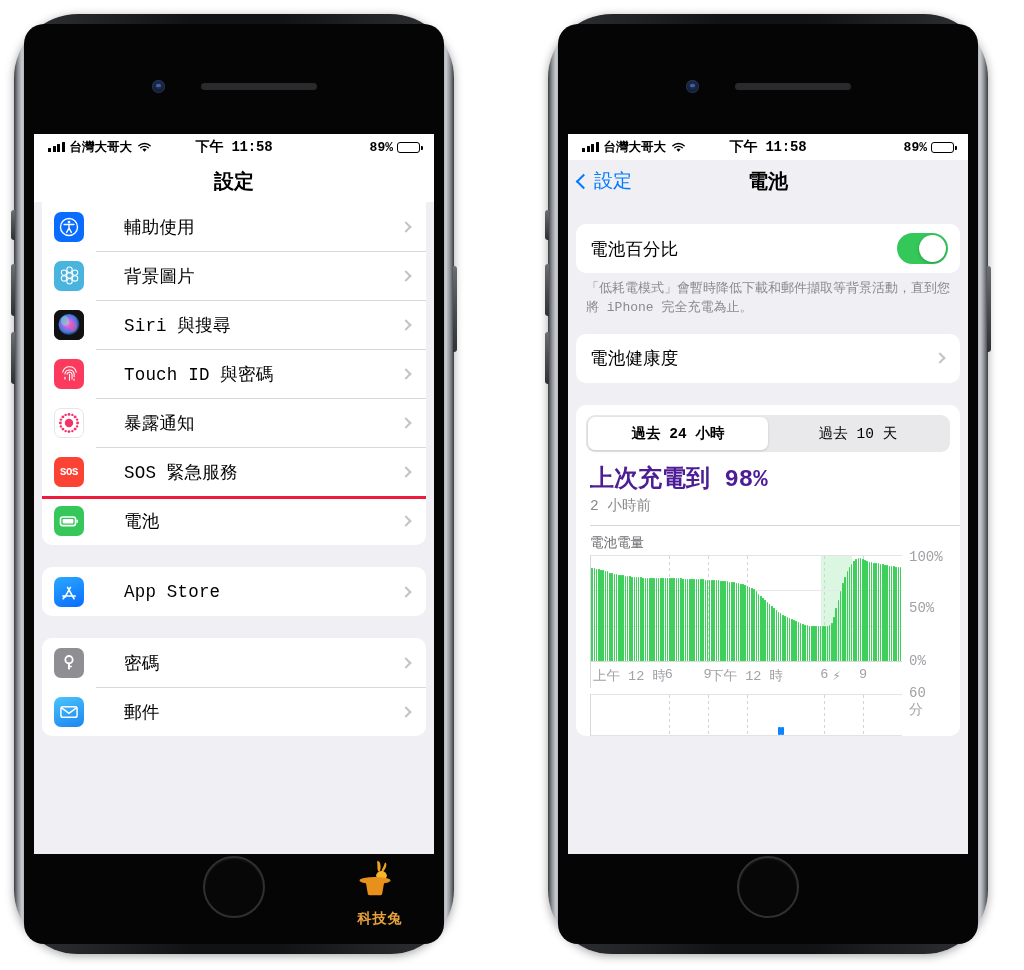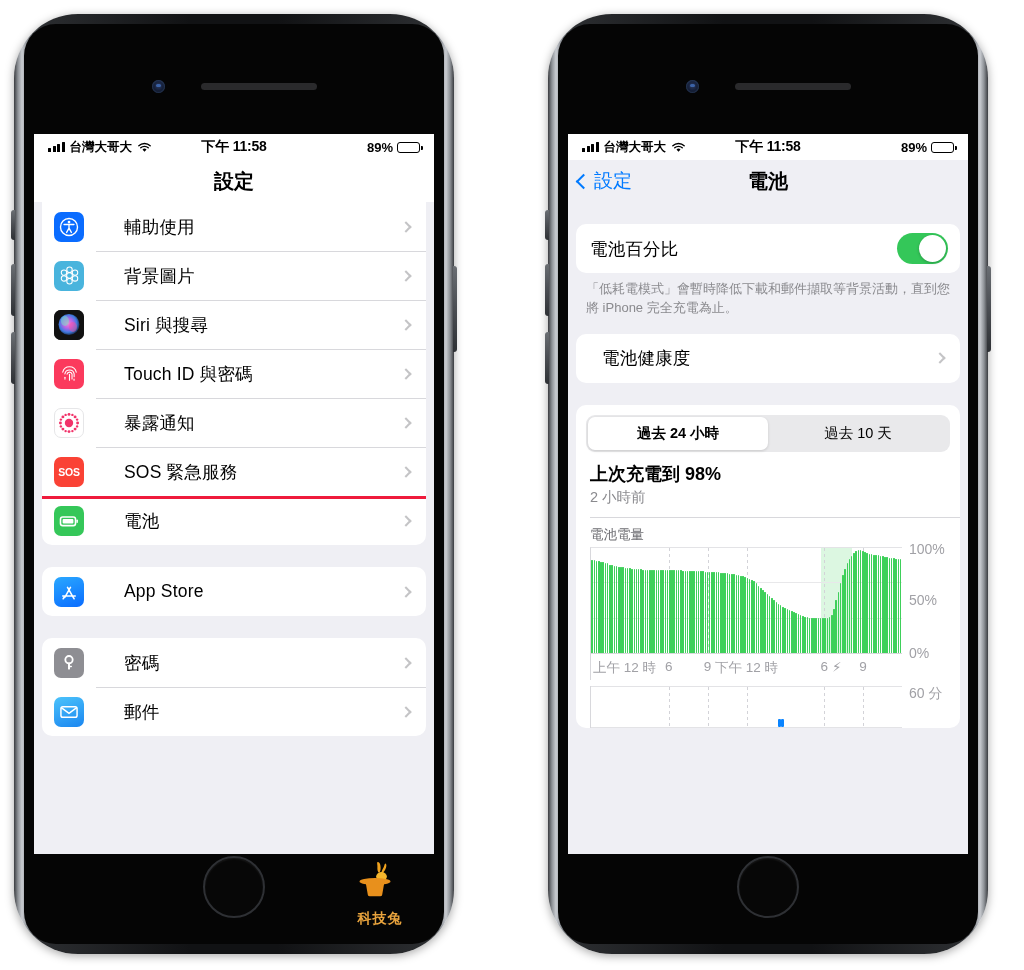--- a/index.html
+++ b/index.html
@@ -20,23 +20,24 @@
                                 #111214 40%, #111214 60%, #2b2d30 calc(100% - 26px),
                                 #6e7277 calc(100% - 16px), #c9ccd1 calc(100% - 8px),
                                 #8e9297 calc(100% - 4px), #3a3c40 100%);
     box-shadow: 0 2px 10px rgba(0,0,0,.35);
   }
   .phone.left  { left: 14px;  top: 14px; }
   .phone.right { left: 548px; top: 14px; }
 
   .phone-inner {
     position: absolute; inset: 10px;
-    border-radius: 32px;
+    border-radius: 20px;
     background: #050505;
     overflow: hidden;
+    font-family: Liberation Mono, monospace;
   }
   
   .btn-side {
     position: absolute; background: linear-gradient(180deg,#6a6e73,#4a4d52,#2e3135);
     border-radius: 2px;
   }
   .btn-vol-up   { left: -3px; top: 250px; width: 4px; height: 52px; border-radius: 3px 0 0 3px; }
   .btn-vol-down { left: -3px; top: 318px; width: 4px; height: 52px; border-radius: 3px 0 0 3px; }
   .btn-mute     { left: -3px; top: 196px; width: 4px; height: 30px; border-radius: 3px 0 0 3px; }
   .btn-power    { right: -3px; top: 252px; width: 4px; height: 86px; border-radius: 0 3px 3px 0; }
@@ -119,21 +120,21 @@
 
   .footnote { font-size:13px; color:#8a8a8e; line-height:1.45; padding: 7px 18px 0; margin-bottom:16px; }
 
   
   .seg-wrap { padding: 10px 10px 0; }
   .seg { display:flex; background:#e9e9eb; border-radius:9px; padding:2px; }
   .seg-item { flex:1; text-align:center; font-size:14.5px; padding:7px 0; border-radius:7px; color:#000; }
   .seg-item.active { background:#fff; font-weight:700; box-shadow:0 1px 3px rgba(0,0,0,.14); }
 
   .charge-info { padding: 10px 14px 10px; }
-  .charge-title { font-size:18px; font-weight:700; color:#000000; }
+  .charge-title { font-size:24px; font-weight:700; color:#4c1d95; }
   .charge-sub { font-size:14.5px; color:#8a8a8e; margin-top:2px; }
   .hairline { height:1px; background:#d8d8dc; margin-left:14px; }
 
   
   .chart-block { padding: 8px 12px 0 14px; }
   .chart-cap { font-size:13.5px; color:#6d6d72; margin-bottom:3px; }
   .chart-row { display:flex; align-items:flex-start; }
   .plot { position:relative; flex:1; border-left:1px solid #d8d8dc; border-top:1px solid #e3e3e6; }
   .plot-area { position:relative; height:106px; display:flex; align-items:flex-end;
                border-bottom:1px solid #d8d8dc; }
@@ -424,21 +425,21 @@
                   <span class="knob"></span>
                 </span>
             </div>
             <div class="hl" style="left:-6px; right:-6px; top:-5px; height:59px;"></div>
           </div>
 
           <div class="footnote">「低耗電模式」會暫時降低下載和郵件擷取等背景活動，直到您將 iPhone 完全充電為止。</div>
 
           <div class="group">
             <div class="row" style="padding-left:14px">
-              <span class="row-label" style="margin-left:12px">電池健康度</span>
+              <span class="row-label" style="margin-left:0">電池健康度</span>
               <span class="chev"></span>
             </div>
           </div>
 
           <div class="group" style="margin-bottom:0">
             <div class="seg-wrap">
               <div class="seg">
                 <div class="seg-item active">過去 24 小時</div>
                 <div class="seg-item">過去 10 天</div>
               </div>

